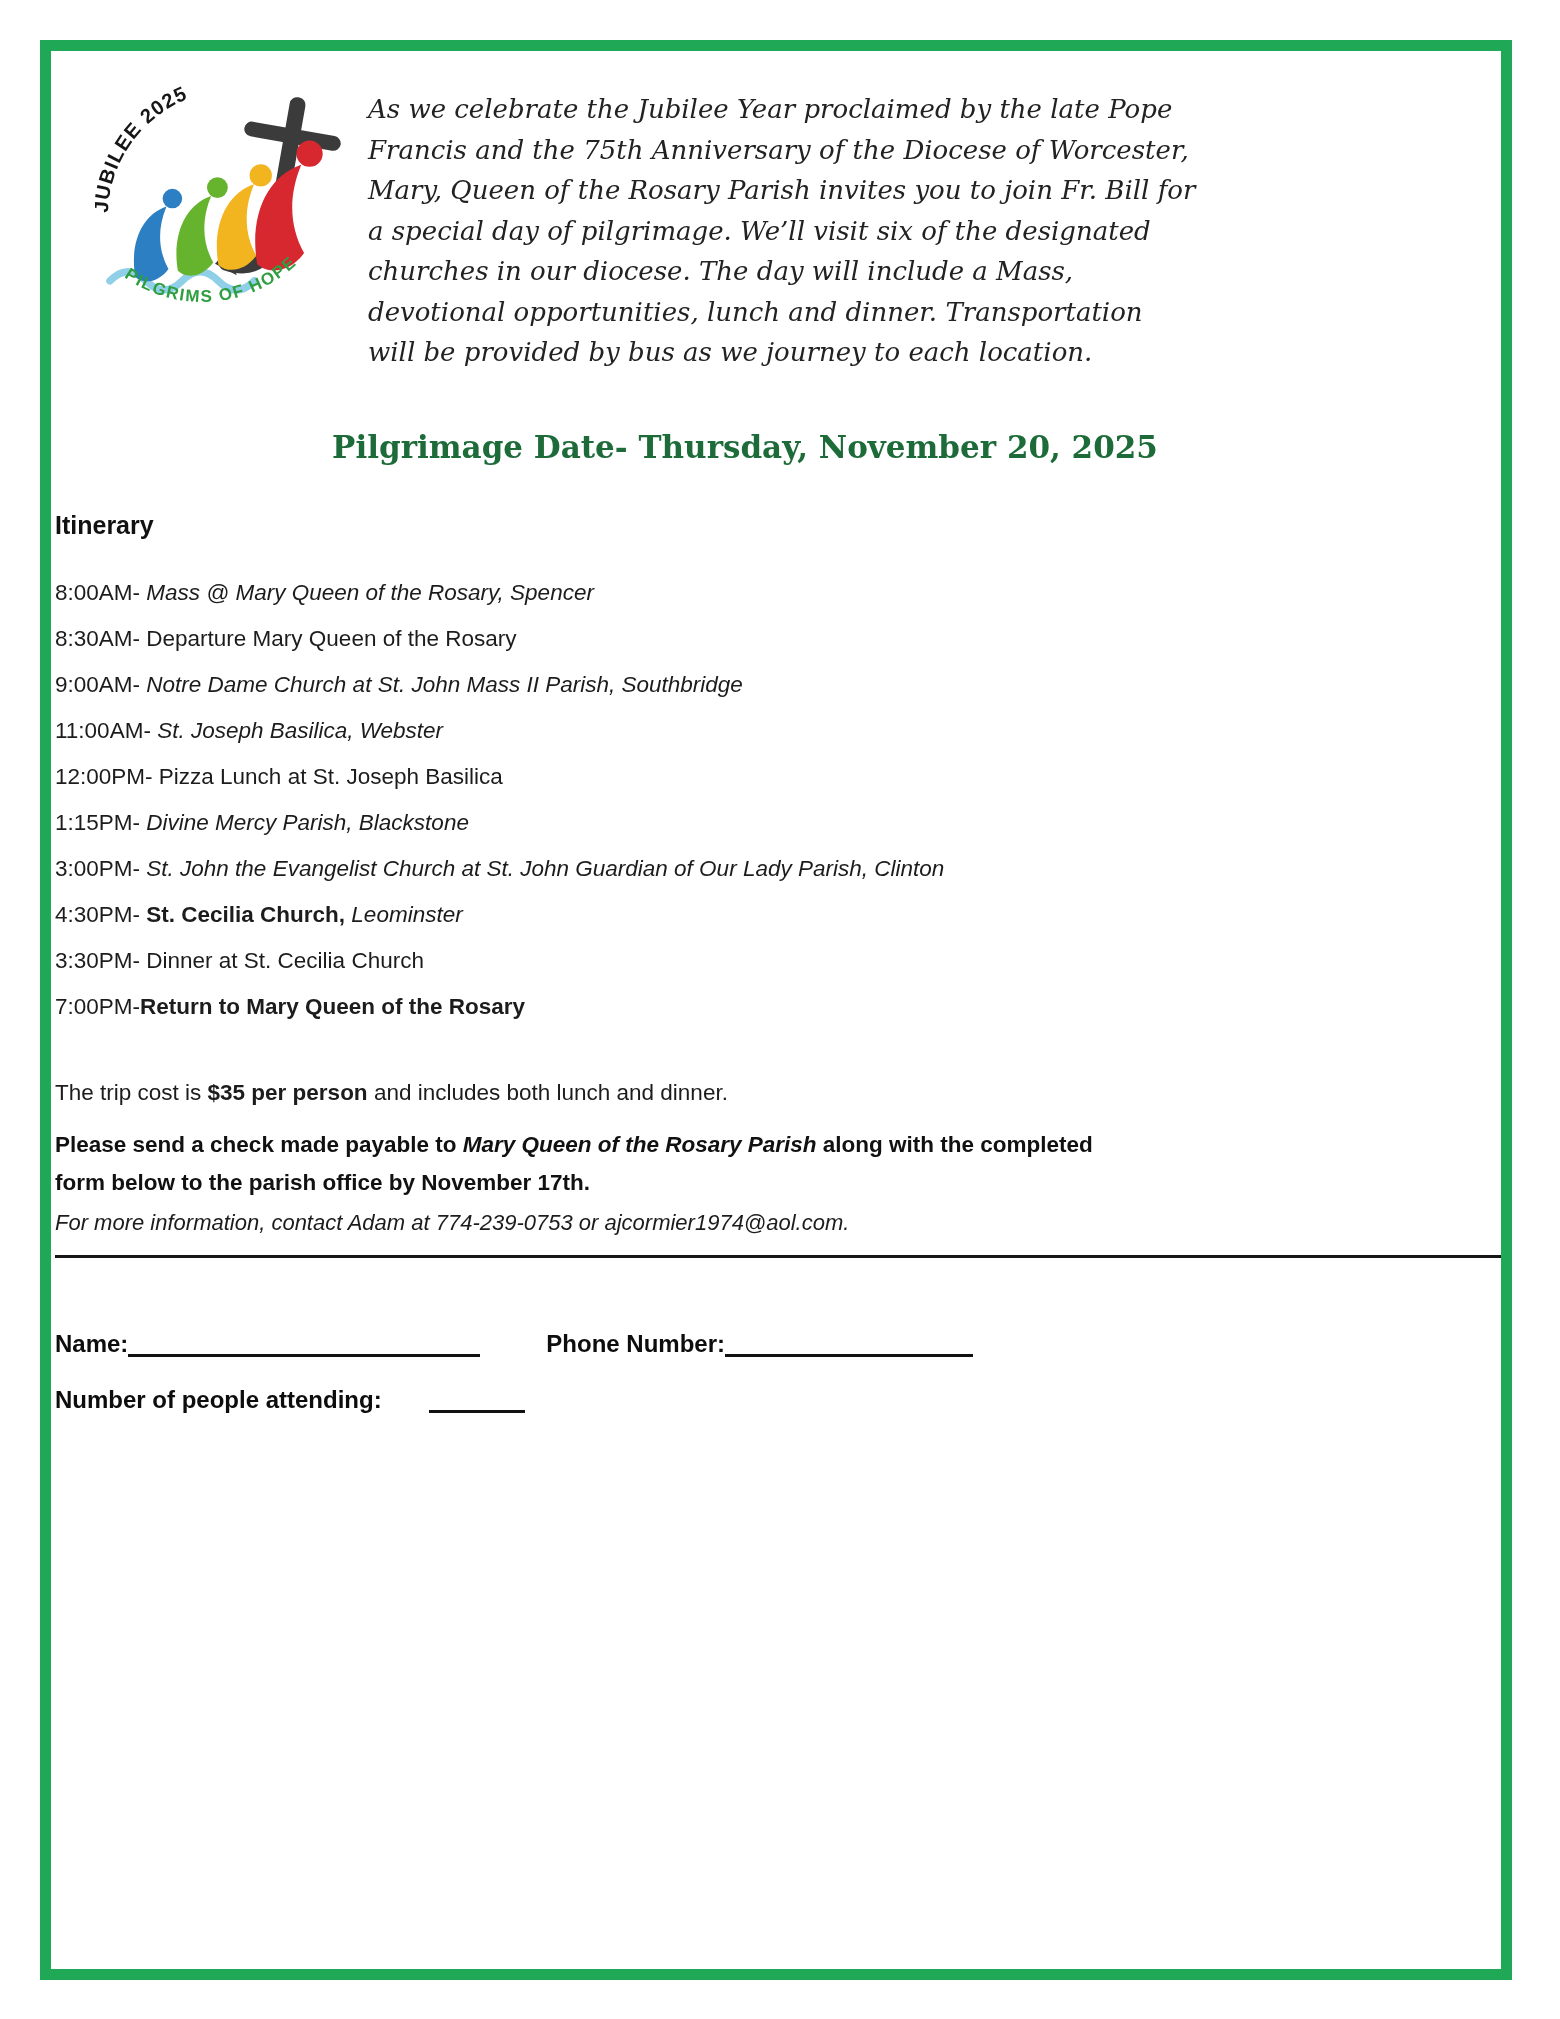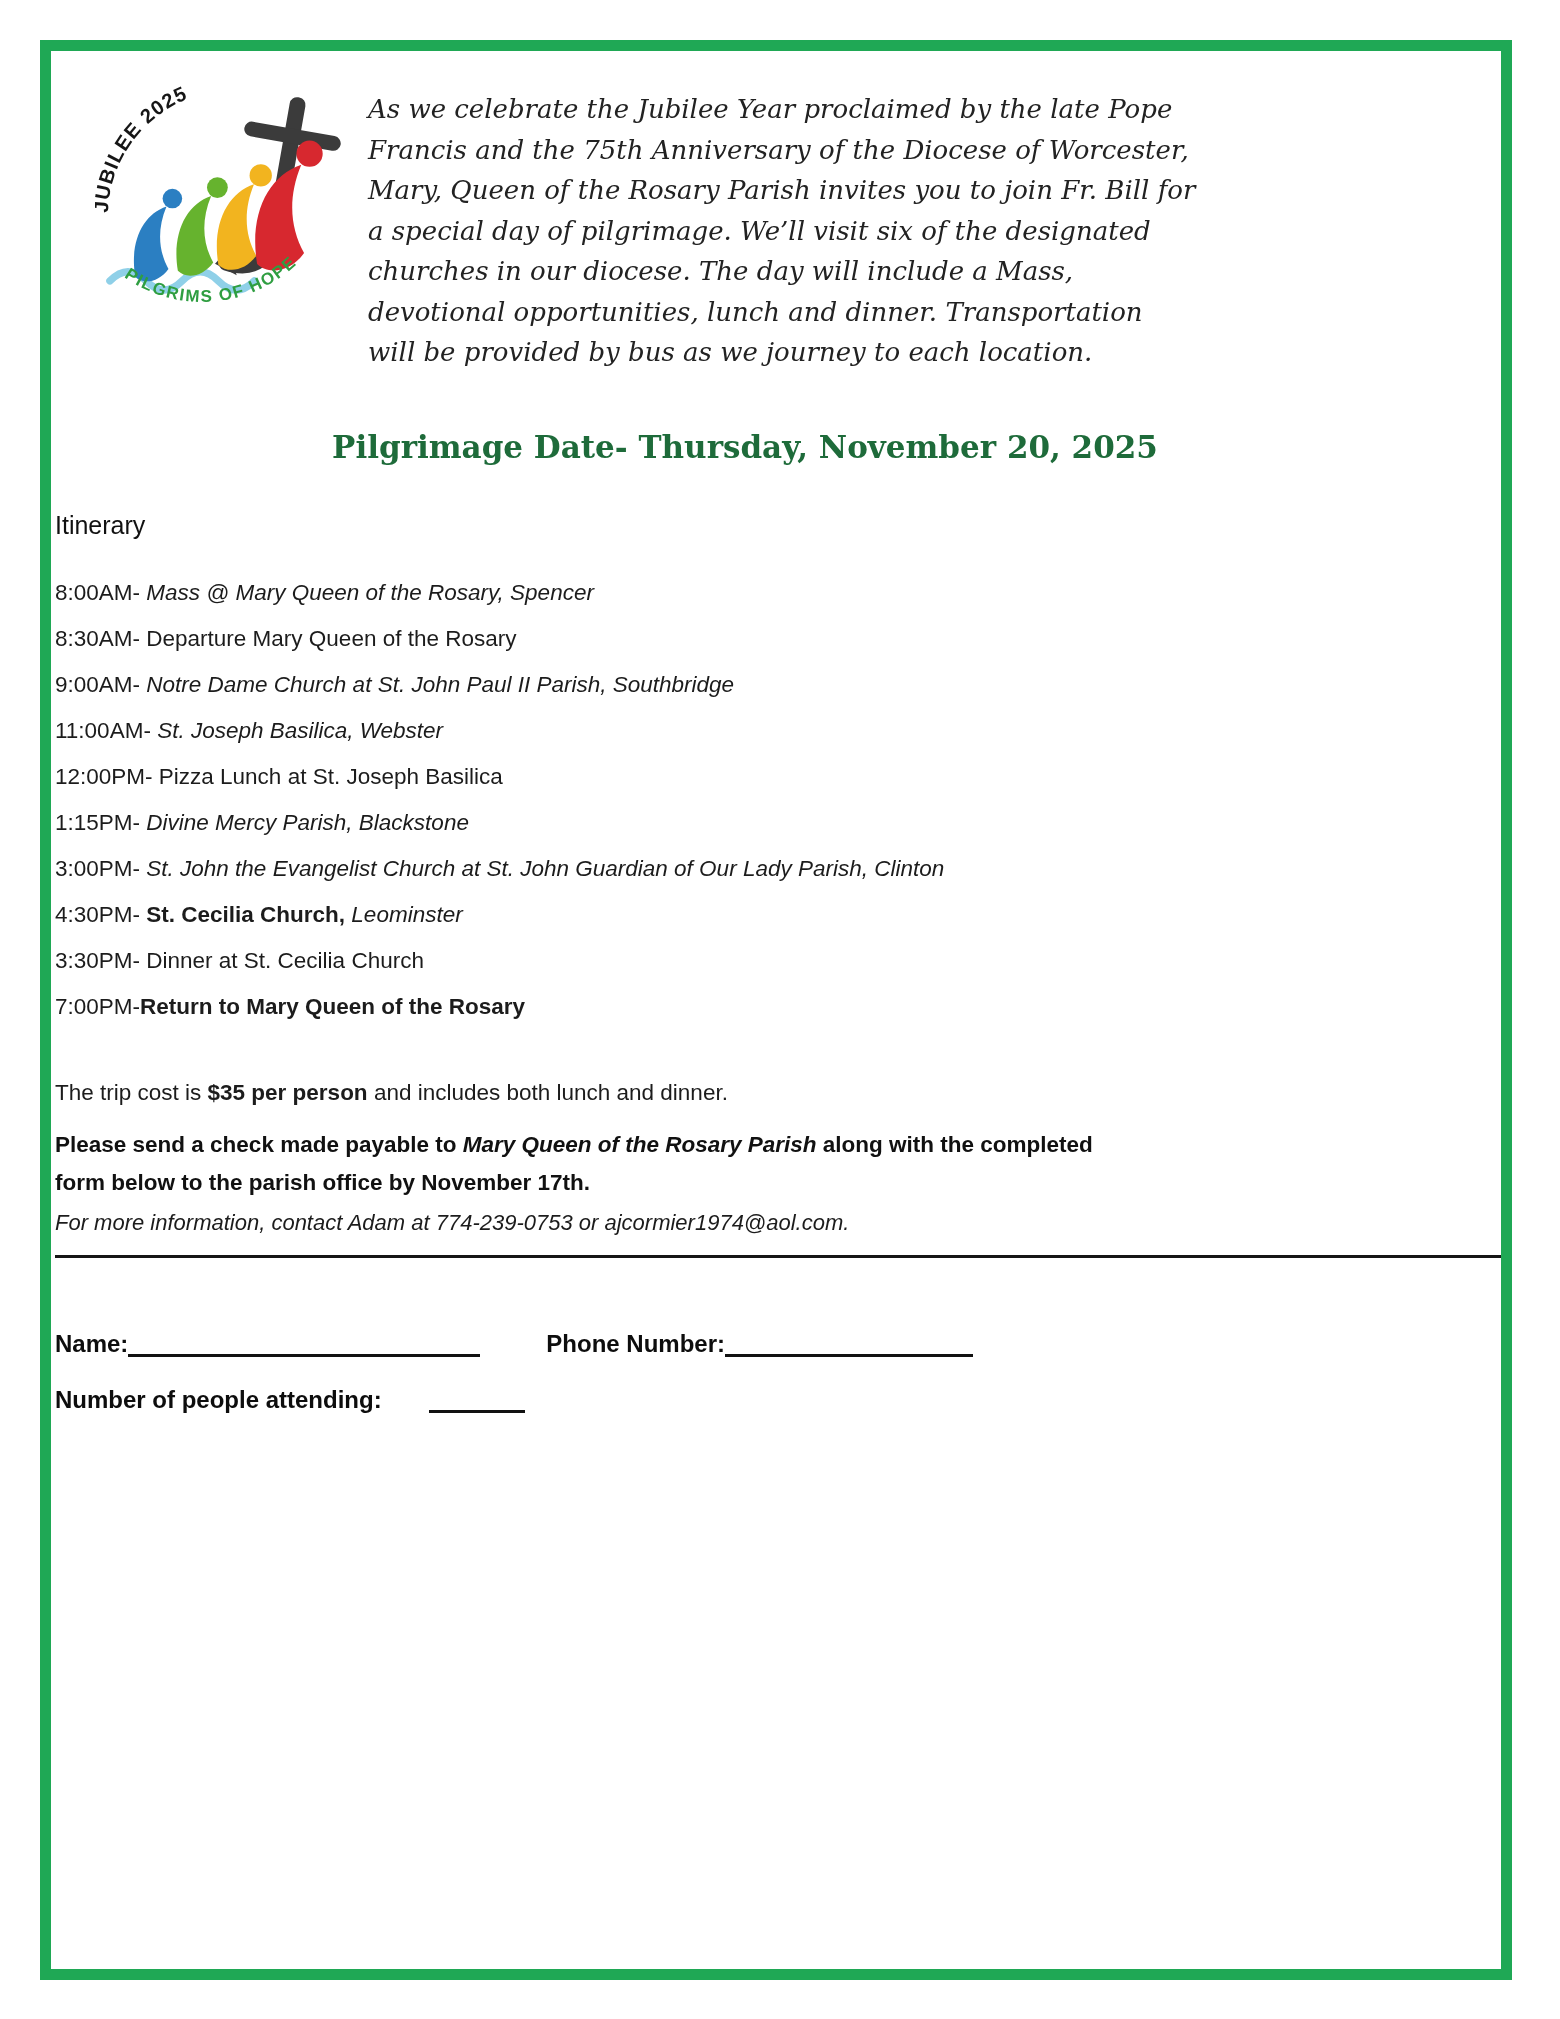--- a/index.html
+++ b/index.html
@@ -15,21 +15,21 @@
   .intro{margin-left:18px;width:830px;margin-top:12px;
          font-family:"DejaVu Serif",serif;font-style:italic;
          font-size:26px;line-height:40.5px;color:#222;}
 
   
   .date-heading{margin-top:56px;width:1380px;text-align:center;
                 font-family:"DejaVu Serif",serif;font-weight:700;
                 font-size:31px;color:#1e6b3a;}
 
   
-  .itin-title{margin-top:46px;font-size:25px;font-weight:400;color:#111;}
+  .itin-title{margin-top:46px;font-size:25px;font-weight:700;color:#111;}
   .itin-list{margin-top:30px;}
   .it-row{font-size:22.5px;line-height:46px;white-space:nowrap;color:#1c1c1c;}
   .ev-bi{font-weight:400;font-style:italic;}
   .ev-b{font-weight:700;}
 
   
   .cost-line{margin-top:50px;font-size:22.5px;color:#1c1c1c;}
   .cost-line b{font-weight:700;}
   .check-para{margin-top:20px;width:1075px;font-size:22.5px;line-height:38px;
               font-weight:700;color:#111;}
@@ -103,21 +103,21 @@
       <div class="intro">As we celebrate the Jubilee Year proclaimed by the late Pope Francis and the 75th Anniversary of the Diocese of Worcester, Mary, Queen of the Rosary Parish invites you to join Fr. Bill for a special day of pilgrimage. We’ll visit six of the designated churches in our diocese. The day will include a Mass, devotional opportunities, lunch and dinner.  Transportation will be provided by bus as we journey to each location.</div>
     </div>
 
     <div class="date-heading">Pilgrimage Date- Thursday, November 20, 2025</div>
 
     <div class="itin-title">Itinerary</div>
 
     <div class="itin-list">
       <div class="it-row"><span>8:00AM- </span><span class="ev-bi">Mass @ Mary Queen of the Rosary, Spencer</span></div>
       <div class="it-row"><span>8:30AM- </span><span>Departure Mary Queen of the Rosary</span></div>
-      <div class="it-row"><span>9:00AM- </span><span class="ev-bi">Notre Dame Church at St. John Paul II Parish, Southbridge</span></div>
+      <div class="it-row"><span>9:00AM- </span><span class="ev-bi">Notre Dame Church at St. John Mass II Parish, Southbridge</span></div>
       <div class="it-row"><span>11:00AM- </span><span class="ev-bi">St. Joseph Basilica, Webster</span></div>
       <div class="it-row"><span>12:00PM- </span><span>Pizza Lunch at St. Joseph Basilica</span></div>
       <div class="it-row"><span>1:15PM- </span><span class="ev-bi">Divine Mercy Parish, Blackstone</span></div>
       <div class="it-row"><span>3:00PM- </span><span class="ev-bi">St. John the Evangelist Church at St. John Guardian of Our Lady Parish, Clinton</span></div>
       <div class="it-row"><span>4:30PM- </span><span class="ev-b">St. Cecilia Church, </span><span class="ev-bi">Leominster</span></div>
       <div class="it-row"><span>3:30PM- </span><span>Dinner at St. Cecilia Church</span></div>
       <div class="it-row"><span>7:00PM-</span><span class="ev-b">Return to Mary Queen of the Rosary</span></div>
     </div>
 
     <div class="cost-line"><span>The trip cost is </span><b>$35 per person</b><span> and includes both lunch and dinner.</span></div>

